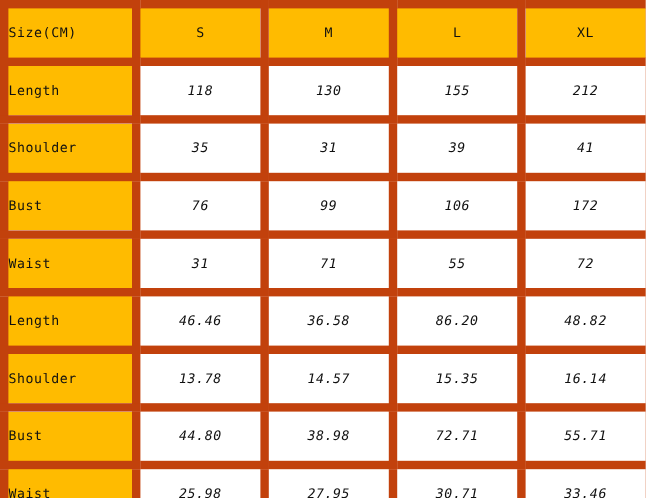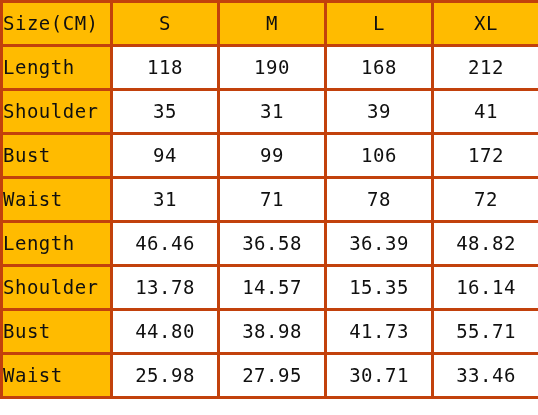--- a/index.html
+++ b/index.html
@@ -18,22 +18,22 @@
     width: 538px;
     border-collapse: collapse;
     table-layout: fixed;
   }
 
   #size-chart col.label-col { width: 110px; }
   #size-chart col.size-col  { width: 107px; }
 
   #size-chart td {
     height: 41px;
-    border: 3px solid #c2410c;
-    font-size: 19px;
+    border: 7px solid #c2410c;
+    font-size: 11px;
     color: #101010;
     letter-spacing: 0.5px;
     line-height: 41px;
     padding: 0;
     overflow: hidden;
     white-space: nowrap;
   }
 
   
   td.label {
@@ -41,20 +41,21 @@
     text-align: left;
     padding-left: 6px;
   }
   td.head {
     background: #ffbb00;
     text-align: center;
   }
   td.val {
     background: #ffffff;
     text-align: center;
+    font-style: italic;
   }
 </style>
 </head>
 <body>
 
 <table id="size-chart">
   <colgroup>
     <col class="label-col">
     <col class="size-col">
     <col class="size-col">
@@ -66,65 +67,65 @@
     <tr>
       <td class="label">Size(CM)</td>
       <td class="head">S</td>
       <td class="head">M</td>
       <td class="head">L</td>
       <td class="head">XL</td>
     </tr>
     <tr>
       <td class="label">Length</td>
       <td class="val">118</td>
-      <td class="val">190</td>
-      <td class="val">168</td>
+      <td class="val">130</td>
+      <td class="val">155</td>
       <td class="val">212</td>
     </tr>
     <tr>
       <td class="label">Shoulder</td>
       <td class="val">35</td>
       <td class="val">31</td>
       <td class="val">39</td>
       <td class="val">41</td>
     </tr>
     <tr>
       <td class="label">Bust</td>
-      <td class="val">94</td>
+      <td class="val">76</td>
       <td class="val">99</td>
       <td class="val">106</td>
       <td class="val">172</td>
     </tr>
     <tr>
       <td class="label">Waist</td>
       <td class="val">31</td>
       <td class="val">71</td>
-      <td class="val">78</td>
+      <td class="val">55</td>
       <td class="val">72</td>
     </tr>
 
     <tr>
       <td class="label">Length</td>
       <td class="val">46.46</td>
       <td class="val">36.58</td>
-      <td class="val">36.39</td>
+      <td class="val">86.20</td>
       <td class="val">48.82</td>
     </tr>
     <tr>
       <td class="label">Shoulder</td>
       <td class="val">13.78</td>
       <td class="val">14.57</td>
       <td class="val">15.35</td>
       <td class="val">16.14</td>
     </tr>
     <tr>
       <td class="label">Bust</td>
       <td class="val">44.80</td>
       <td class="val">38.98</td>
-      <td class="val">41.73</td>
+      <td class="val">72.71</td>
       <td class="val">55.71</td>
     </tr>
     <tr>
       <td class="label">Waist</td>
       <td class="val">25.98</td>
       <td class="val">27.95</td>
       <td class="val">30.71</td>
       <td class="val">33.46</td>
     </tr>
   </tbody>

